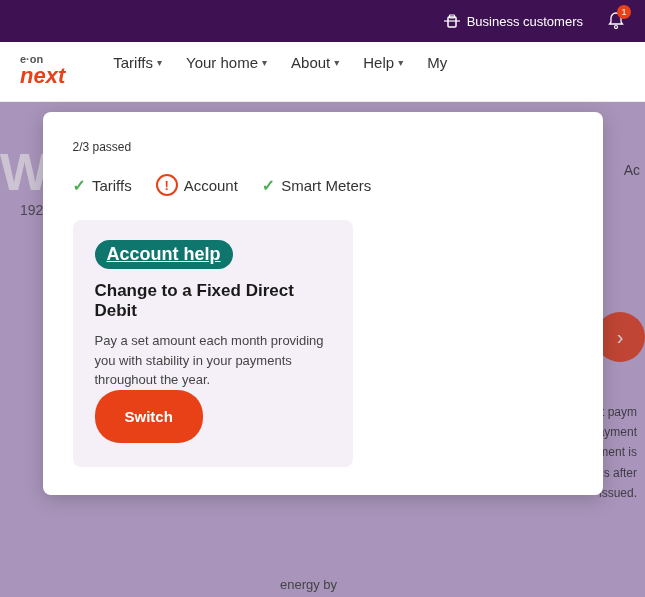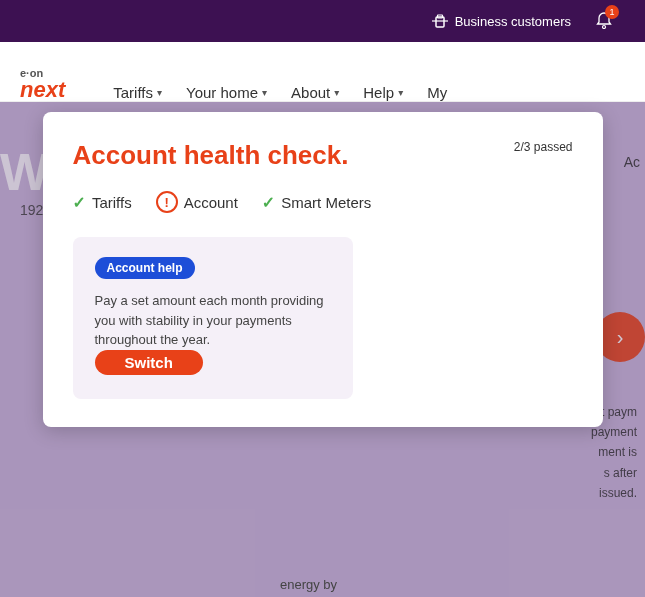--- a/index.html
+++ b/index.html
@@ -11,21 +11,21 @@
       position: relative;
     }
 
     
     .top-bar {
       background: #3d1152;
       height: 42px;
       display: flex;
       align-items: center;
       justify-content: flex-end;
-      padding: 0 32px;
+      padding: 0 20px;
       gap: 24px;
     }
     .top-bar-item {
       display: flex;
       align-items: center;
       gap: 6px;
       color: white;
       font-size: 13px;
       cursor: pointer;
     }
@@ -35,22 +35,22 @@
       display: inline-flex;
       align-items: center;
       justify-content: center;
     }
 
     
     .nav-bar {
       background: white;
       height: 60px;
       display: flex;
-      align-items: flex-end;
-      padding: 0 20px;
+      align-items: flex-start;
+      padding: 12px 20px;
       border-bottom: 1px solid #eee;
     }
     .logo {
       display: flex;
       flex-direction: column;
       line-height: 1;
       margin-right: 40px;
     }
     .logo-eon {
       color: #555;
@@ -105,21 +105,21 @@
       position: absolute;
       top: 100px;
       left: 20px;
       font-size: 14px;
       color: #444;
     }
 
     
     .right-text {
       position: absolute;
-      top: 52px;
+      top: 60px;
       right: 0;
       color: #333;
       font-size: 14px;
       text-align: right;
       padding-right: 5px;
     }
     .right-payment-text {
       position: absolute;
       top: 300px;
       right: 0;
@@ -223,46 +223,47 @@
     }
 
     
     .modal-card {
       background: #f5f0f8;
       border-radius: 8px;
       padding: 20px 22px 24px;
       max-width: 280px;
     }
     .card-badge {
-      background: #1d4ed8;
-      color: white;
-      font-size: 12px;
+      background: #0f766e;
+      color: white;
+      font-size: 18px;
       font-weight: bold;
       border-radius: 20px;
       padding: 4px 12px;
       display: inline-block;
       margin-bottom: 12px;
+      text-decoration: underline;
     }
     .card-title {
       font-size: 17px;
       font-weight: bold;
       color: #1a1a1a;
       margin-bottom: 10px;
     }
     .card-desc {
       font-size: 13px;
       color: #444;
       line-height: 1.5;
     }
     .switch-btn {
       background: #e84118;
       color: white;
       border: none;
       border-radius: 25px;
-      padding: 4px 30px;
+      padding: 18px 30px;
       font-size: 15px;
       font-weight: bold;
       cursor: pointer;
     }
     .bottom-energy-text {
       position: absolute;
       bottom: 5px;
       left: 280px;
       font-size: 13px;
       color: #444;
@@ -349,41 +350,41 @@
   <div class="red-circle">›</div>
 
   <div class="right-payment-text">
     <span style="color:#333; font-size:12px; line-height:1.6;">t paym<br>payment<br>ment is<br>s after<br>issued.</span>
   </div>
 
   <div class="modal-overlay">
     <div class="modal">
 
       <div class="modal-header">
-        <h2 class="modal-title">Account health check.</h2>
         <span class="modal-passed">2/3 passed</span>
       </div>
 
       <div class="check-items">
         <div class="check-item">
           <span class="check-ok">✓</span>
           <span>Tariffs</span>
         </div>
         <div class="check-item">
           <span class="check-warn">!</span>
           <span>Account</span>
         </div>
         <div class="check-item">
           <span class="check-ok">✓</span>
           <span>Smart Meters</span>
         </div>
       </div>
 
       <div class="modal-card">
         <span class="card-badge">Account help</span>
+        <div class="card-title">Change to a Fixed Direct Debit</div>
         <div class="card-desc">Pay a set amount each month providing you with stability in your payments throughout the year.</div>
         <button class="switch-btn">Switch</button>
       </div>
     </div>
   </div>
 
   <div class="bottom-energy-text">energy by</div>
 </div>
 
 </body></html>

